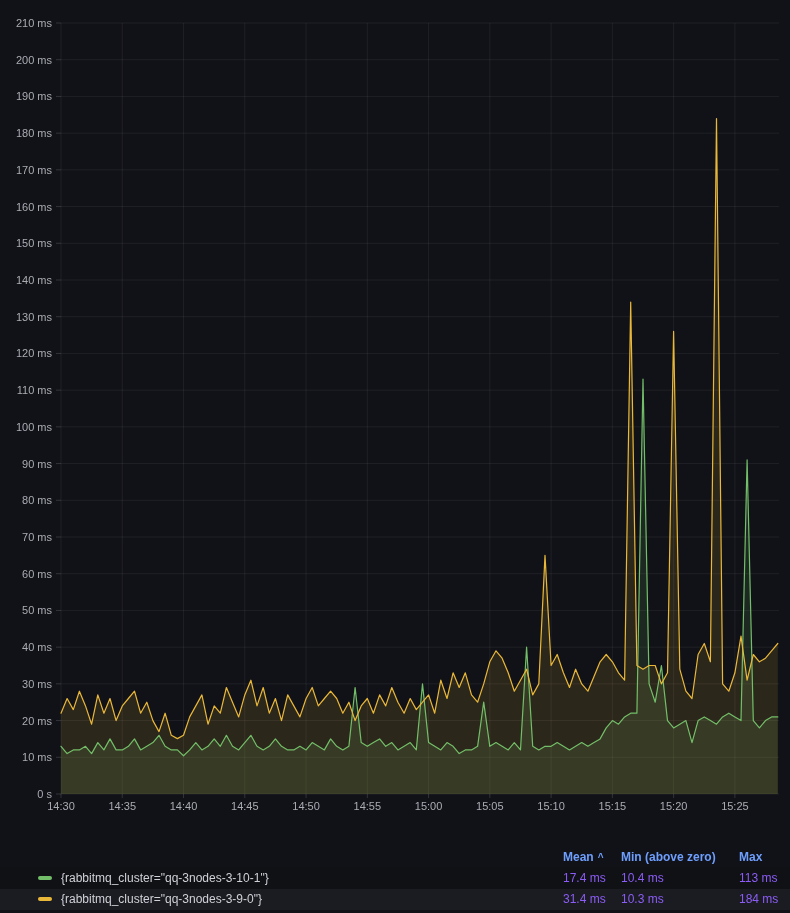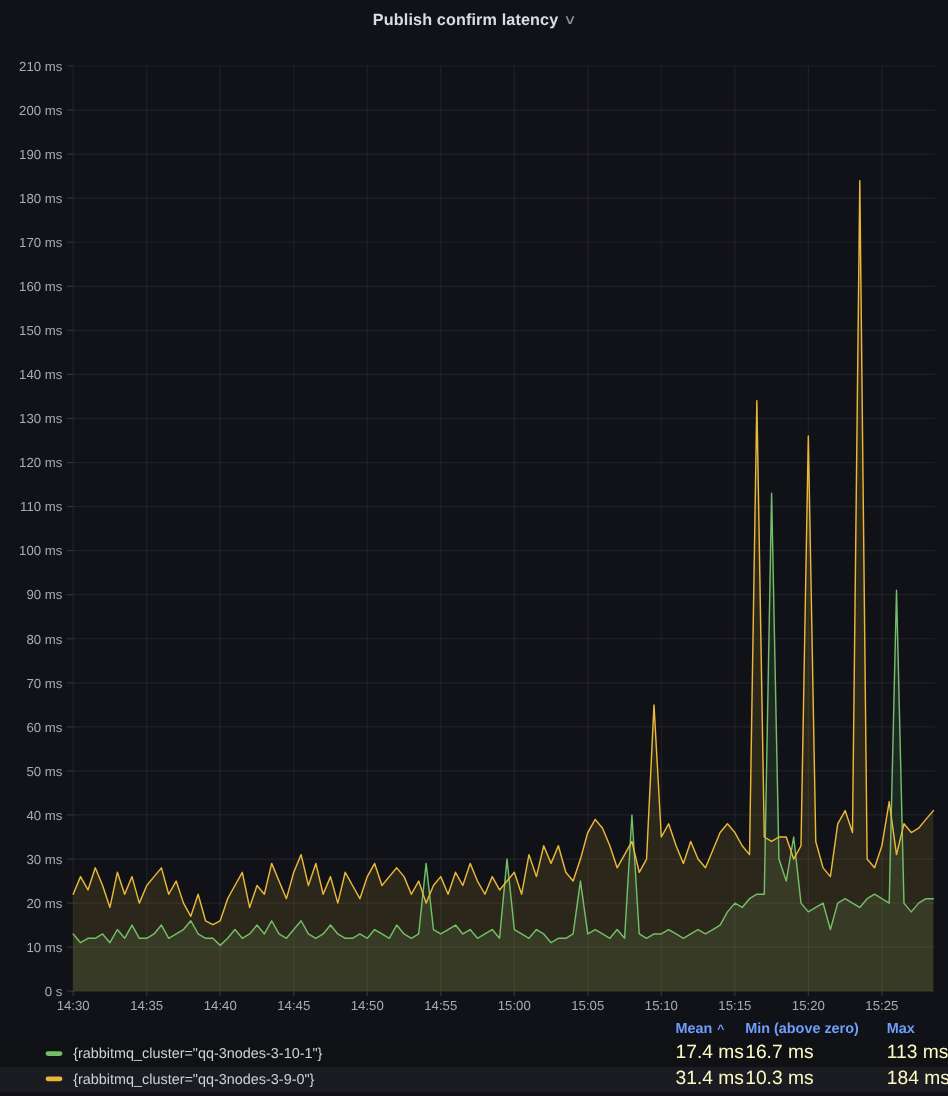--- a/index.html
+++ b/index.html
@@ -11,39 +11,35 @@
   .panel-title { color:#dcdde1; font-size:13.5px; font-weight:700; letter-spacing:.1px; }
   .chevron { color:#8e9097; font-size:11px; line-height:1; transform:scaleX(1.4); margin-top:2px; }
 
   #chart { display:block; }
   #chart text { font-family:"Liberation Sans", sans-serif; font-size:11px; fill:#aaacb4; }
 
   .legend { position:absolute; left:0; top:846px; width:790px; }
   .lg-grid { display:grid; grid-template-columns:563px 58px 118px 1fr; align-items:center; }
   .legend-header { height:21px; }
   .legend-header .lg-col { color:#6e9fff; font-size:12px; font-weight:700; }
-  .lg-col { font-size:16px; color:#fef9c3; text-align:left; white-space:nowrap; }
+  .lg-col { font-size:12px; color:#8b5cf6; text-align:left; white-space:nowrap; }
   .lg-col.max { text-align:left; padding-right:26px; }
   .caret { font-size:10px; margin-left:4px; color:#6e9fff; }
   .legend-row { height:21.5px; }
   .legend-row.odd { background:#101115; }
   .legend-row.even { background:#1b1c22; }
   .lg-label-col { display:flex; align-items:center; padding-left:38px; gap:9px; overflow:hidden; }
   .swatch { display:inline-block; width:14px; height:4px; border-radius:2px; flex:none; }
   .series-label { font-size:12px; color:#d0d1d8; white-space:nowrap; }
 </style>
 </head>
 <body>
 
 <div class="panel">
 
-  <div class="panel-header">
-    <span class="panel-title">Publish confirm latency</span>
-    <span class="chevron">∨</span>
-  </div>
 
   <svg id="chart" width="790" height="814">
       <line x1="61" y1="794" x2="779" y2="794" stroke="rgba(204,204,220,0.08)" stroke-width="1"></line>
       <line x1="56" y1="794" x2="61" y2="794" stroke="rgba(204,204,220,0.18)" stroke-width="1"></line>
       <text x="52" y="798" text-anchor="end">0 s</text>
       <line x1="61" y1="757.2857142857143" x2="779" y2="757.2857142857143" stroke="rgba(204,204,220,0.08)" stroke-width="1"></line>
       <line x1="56" y1="757.2857142857143" x2="61" y2="757.2857142857143" stroke="rgba(204,204,220,0.18)" stroke-width="1"></line>
       <text x="52" y="761.2857142857143" text-anchor="end">10 ms</text>
       <line x1="61" y1="720.5714285714286" x2="779" y2="720.5714285714286" stroke="rgba(204,204,220,0.08)" stroke-width="1"></line>
       <line x1="56" y1="720.5714285714286" x2="61" y2="720.5714285714286" stroke="rgba(204,204,220,0.18)" stroke-width="1"></line>
@@ -156,21 +152,21 @@
       <div class="lg-col">Min (above zero)</div>
       <div class="lg-col max">Max</div>
     </div>
 
     <div class="lg-grid legend-row odd">
       <div class="lg-label-col">
         <span class="swatch" style="background: rgb(115, 191, 105);"></span>
         <span class="series-label">{rabbitmq_cluster="qq-3nodes-3-10-1"}</span>
       </div>
       <div class="lg-col">17.4 ms</div>
-      <div class="lg-col">16.7 ms</div>
+      <div class="lg-col">10.4 ms</div>
       <div class="lg-col max">113 ms</div>
     </div>
 
     <div class="lg-grid legend-row even">
       <div class="lg-label-col">
         <span class="swatch" style="background: rgb(234, 184, 57);"></span>
         <span class="series-label">{rabbitmq_cluster="qq-3nodes-3-9-0"}</span>
       </div>
       <div class="lg-col">31.4 ms</div>
       <div class="lg-col">10.3 ms</div>

